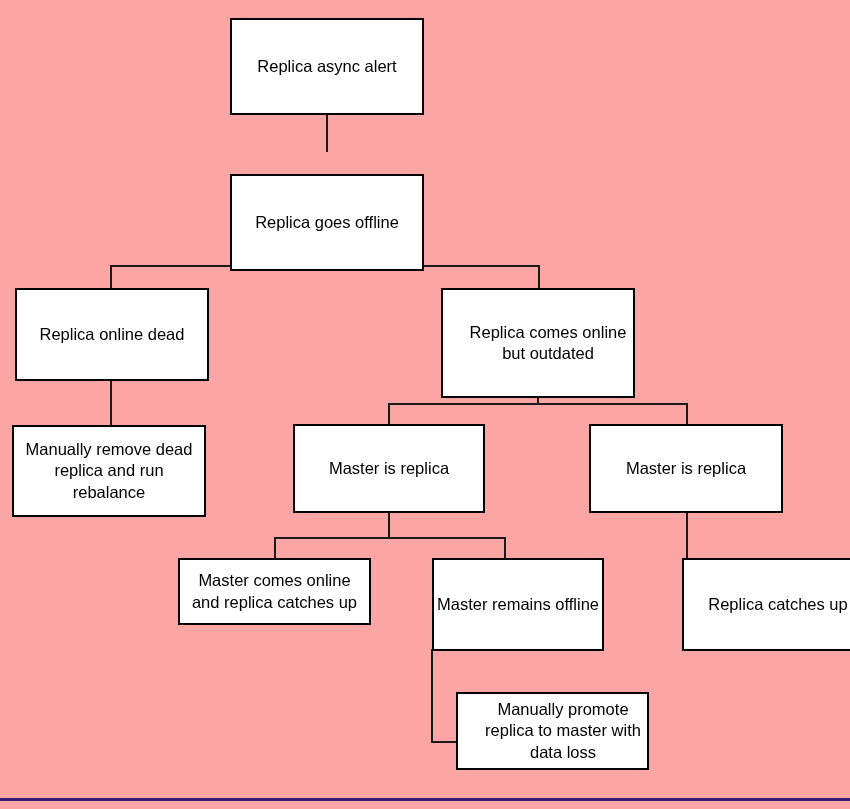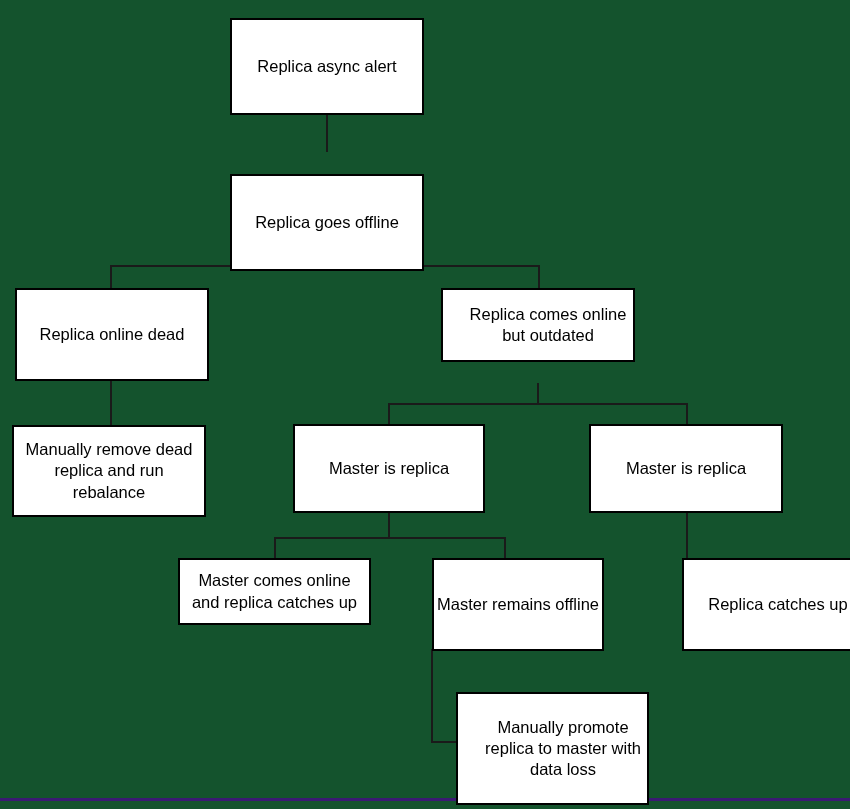--- a/index.html
+++ b/index.html
@@ -7,21 +7,21 @@
     padding: 0;
     background: #ffffff;
   }
   body {
     font-family: "Liberation Sans", sans-serif;
   }
   #canvas {
     position: relative;
     width: 850px;
     height: 809px;
-    background: #14532d;
+    background: #fca5a5;
     overflow: hidden;
   }
   .node {
     position: absolute;
     box-sizing: border-box;
     border: 2px solid #000000;
     background: #ffffff;
     display: flex;
     align-items: center;
     justify-content: center;
@@ -75,37 +75,37 @@
 
   <div class="edge v" style="left:431px; top:649px; height:94px;"></div>
   <div class="edge h" style="left:431px; top:741px; width:27px;"></div>
 
   <div class="node" style="left:230px; top:18px; width:194px; height:97px;">Replica async alert</div>
 
   <div class="node" style="left:230px; top:150px; width:194px; height:97px;margin-top:24px;">Replica goes offline</div>
 
   <div class="node" style="left:15px; top:288px; width:194px; height:93px;">Replica online dead</div>
 
-  <div class="node" style="left:441px; top:288px; width:194px; height:74px;padding-left:23px;">Replica comes online
+  <div class="node" style="left:441px; top:288px; width:194px; height:110px;padding-left:23px;">Replica comes online
 but outdated</div>
 
   <div class="node" style="left:12px; top:425px; width:194px; height:92px;">Manually remove dead
 replica and run
 rebalance</div>
 
   <div class="node" style="left:293px; top:424px; width:192px; height:89px;">Master is replica</div>
 
   <div class="node" style="left:589px; top:424px; width:194px; height:89px;">Master is replica</div>
 
   <div class="node" style="left:178px; top:558px; width:193px; height:67px;">Master comes online
 and replica catches up</div>
 
   <div class="node" style="left:432px; top:558px; width:172px; height:93px;">Master remains offline</div>
 
   <div class="node" style="left:639px; top:558px; width:192px; height:93px;margin-left:43px;">Replica catches up</div>
 
-  <div class="node" style="left:456px; top:692px; width:193px; height:113px;padding-left:24px;">Manually promote
+  <div class="node" style="left:456px; top:692px; width:193px; height:78px;padding-left:24px;">Manually promote
 replica to master with
 data loss</div>
 
   <div class="footer-rule" style="top:798px; width:850px; background:#3b1a73;"></div>
 
 </div>
 
 </body></html>

